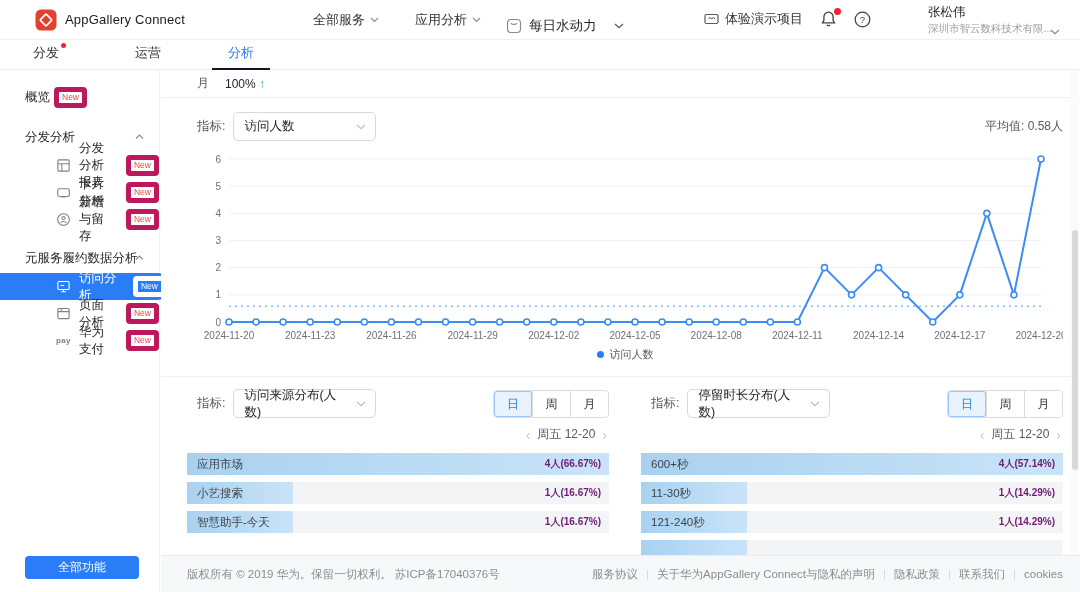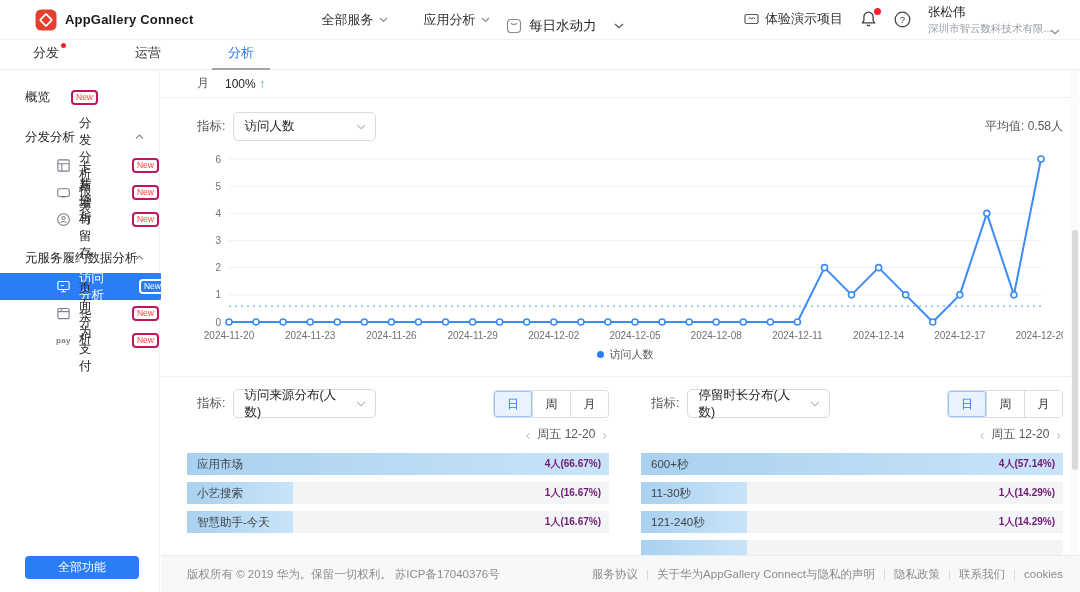--- a/index.html
+++ b/index.html
@@ -4,21 +4,21 @@
 <style>
   * { margin:0; padding:0; box-sizing:border-box; }
   html,body { width:1080px; height:592px; background:#fff;
     font-family:"Liberation Sans","DejaVu Sans",sans-serif; color:#262626; }
   .stage { position:relative; width:1080px; height:592px; overflow:hidden; background:#fff; }
 
   
   .topbar { position:absolute; left:0; top:0; right:0; height:40px; background:#fff;
     border-bottom:1px solid #f0f0f0; display:flex; align-items:center; padding:0 20px 0 35px; }
   .brand { display:flex; align-items:center; gap:8px; }
-  .brand-name { font-size:13px; font-weight:bold; color:#1a1a1a; letter-spacing:.2px; }
+  .brand-name { font-size:13px; font-weight:normal; color:#1a1a1a; letter-spacing:.2px; }
   .top-nav-item { display:flex; align-items:center; gap:5px; font-size:13px; color:#333; cursor:pointer; }
   .top-nav-item.n1 { margin-left:128px; }
   .top-nav-item.n2 { margin-left:36px; }
   .app-selector { position:absolute; left:506px; top:0; height:52px; display:flex; align-items:center; gap:7px;
     font-size:13.5px; color:#262626; cursor:pointer; }
   .app-selector .chev { margin-left:10px; }
   .top-right { margin-left:auto; display:flex; align-items:center; gap:17px; }
   .demo-project { display:flex; align-items:center; gap:6px; font-size:13px; color:#333; }
   .icon-btn { position:relative; display:flex; align-items:center; }
   .red-dot { position:absolute; top:-2px; right:-4px; width:7px; height:7px; border-radius:50%; background:#f5222d; }
@@ -26,32 +26,32 @@
   .user-name { font-size:12.5px; color:#262626; }
   .user-org { font-size:10.5px; color:#9aa0a6; white-space:nowrap; }
   .user-chev { margin-left:4px; }
 
   
   .navrow { position:absolute; left:0; top:40px; right:0; height:30px; background:#fff; border-bottom:1px solid #ededed; }
   .navtab { position:absolute; top:0; height:30px; line-height:26px; font-size:13px; color:#333; cursor:pointer; }
   .navtab .dot { position:absolute; top:3px; right:-7px; width:5px; height:5px; border-radius:50%; background:#f5222d; }
   .navtab.t0 { left:33px; }
   .navtab.t1 { left:135px; }
-  .navtab.t2 { left:212px; padding:0 16px; color:#2b7cf7; border-bottom:2px solid #a3a3a3; }
+  .navtab.t2 { left:212px; padding:0 16px; color:#2b7cf7; border-bottom:2px solid #0f172a; }
 
   
   .sidebar { position:absolute; left:0; top:70px; width:160px; bottom:0; background:#fff; border-right:1px solid #f2f2f2; }
   .side-row { position:relative; display:flex; align-items:center; height:30px; padding-left:25px; font-size:12.5px; color:#262626; cursor:pointer; }
   .side-row .caret { position:absolute; right:15px; }
   .side-child { height:27px; padding-left:56px; gap:8px; }
   .side-child .s-icon { width:15px; height:15px; color:#7b828c; flex:0 0 15px; display:flex; align-items:center; }
   .side-child.selected { background:#2b7cf7; color:#fff; width:166px; border-radius:0 8px 8px 0; }
   .side-child.selected .s-icon { color:#fff; }
-  .badge { margin-left:21px; font-size:8.5px; line-height:11px; padding:0 3px; color:#f5483b;
-    border:2px solid #be185d; border-radius:4px; white-space:nowrap;text-align:center; }
+  .badge { margin-left:4px; font-size:8.5px; line-height:11px; padding:0 3px; color:#f5483b;
+    border:5px solid #be185d; border-radius:4px; white-space:nowrap;text-align:center; }
   .selected .badge { color:#fff; border-color:#fff; }
   .group-gap { height:10px; }
   .pay-txt { font-size:8px; font-weight:bold; color:#7b828c; letter-spacing:.3px; }
   .all-features { position:absolute; left:25px; top:556px; width:114px; height:23px; background:#2b7cf7; color:#fff;
     border:none; border-radius:4px; font-size:12px; cursor:pointer; font-family:inherit; }
 
   
   .content { position:absolute; left:161px; top:70px; right:0; bottom:37px; background:#fff; overflow:hidden;
     padding:0 17px 0 26px; }
   .stat-strip { display:flex; align-items:center; gap:16px; height:28px; font-size:12px;
@@ -163,21 +163,21 @@
             <path d="M7 14.8a1.6 1.6 0 0 0 3 0" fill="none" stroke="#404040" stroke-width="1.3"></path>
           </svg>
         <span class="red-dot"></span>
       </div>
       <div class="icon-btn">
         <svg width="17" height="17" viewBox="0 0 17 17">
             <circle cx="8.5" cy="8.5" r="7.3" fill="none" stroke="#404040" stroke-width="1.2"></circle>
             <text x="8.5" y="12" text-anchor="middle" font-size="9.5" fill="#404040" font-family="inherit">?</text>
           </svg>
       </div>
-      <div style="display:flex; align-items:flex-end;">
+      <div style="display:flex; align-items:flex-end;margin-left:40px;">
         <div class="user-block">
           <span class="user-name">张松伟</span>
           <span class="user-org">深圳市智云数科技术有限...</span>
         </div>
         <span class="user-chev">
             <svg width="10" height="6" viewBox="0 0 10 6">
               <polyline points="1,1 5,4.7 9,1" fill="none" stroke="#8c8c8c" stroke-width="1.2"></polyline>
             </svg>
           </span>
       </div>

